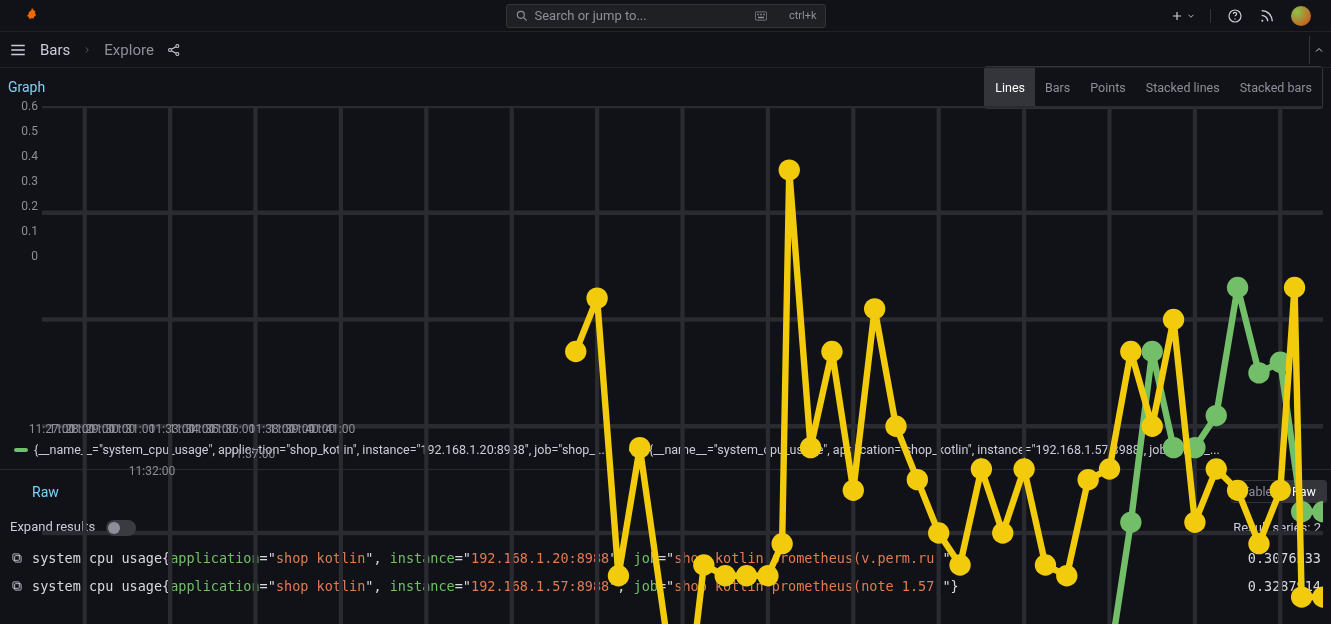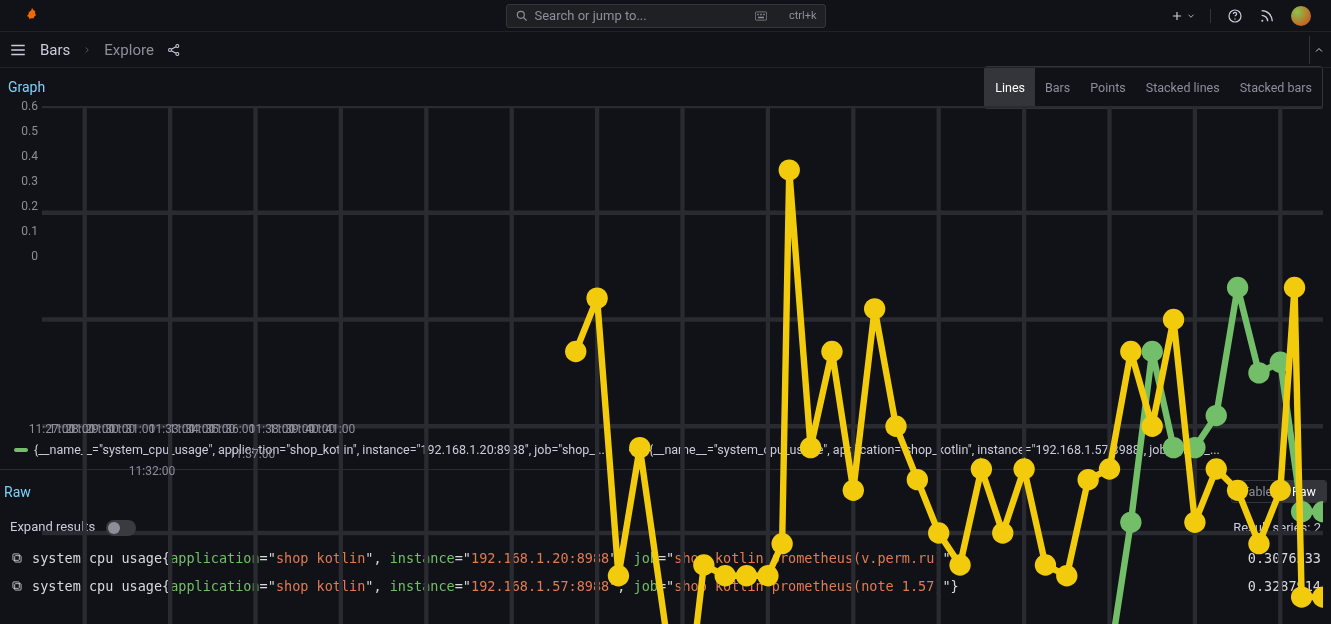--- a/index.html
+++ b/index.html
@@ -156,20 +156,21 @@
   .raw-section {
     border-top: 1px solid #2a2b30;
     margin-top: 4px;
     padding-top: 6px;
   }
   .raw-header {
     display:flex;
     align-items:center;
     justify-content:space-between;
     padding: 4px 4px;
+    margin-left: 28px;
   }
   .raw-tabs {
     display:flex;
     border:1px solid #34353a;
     border-radius:3px;
     overflow:hidden;
     font-size:12.5px;
   }
   .raw-tab { padding:3px 10px; color:#8e8e9a; cursor:pointer;}
   .raw-tab.active { background:#34353a; color:#fff;}

